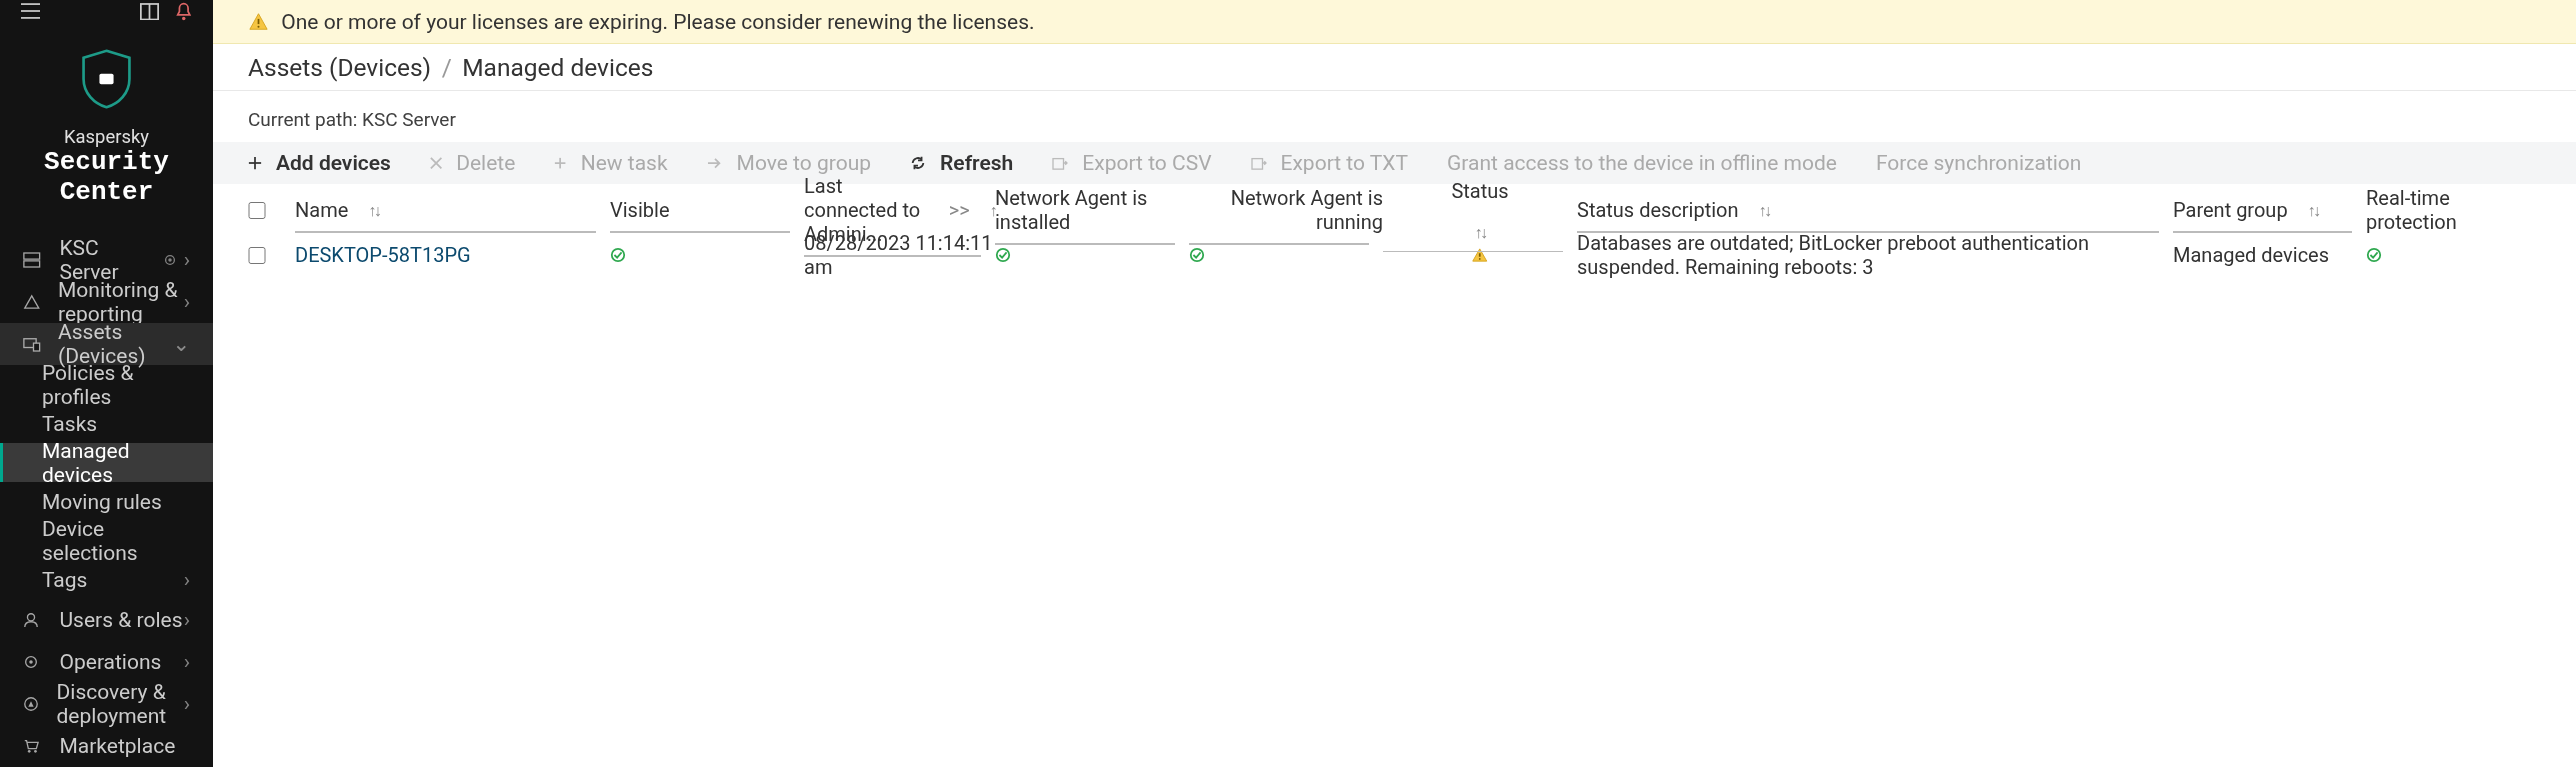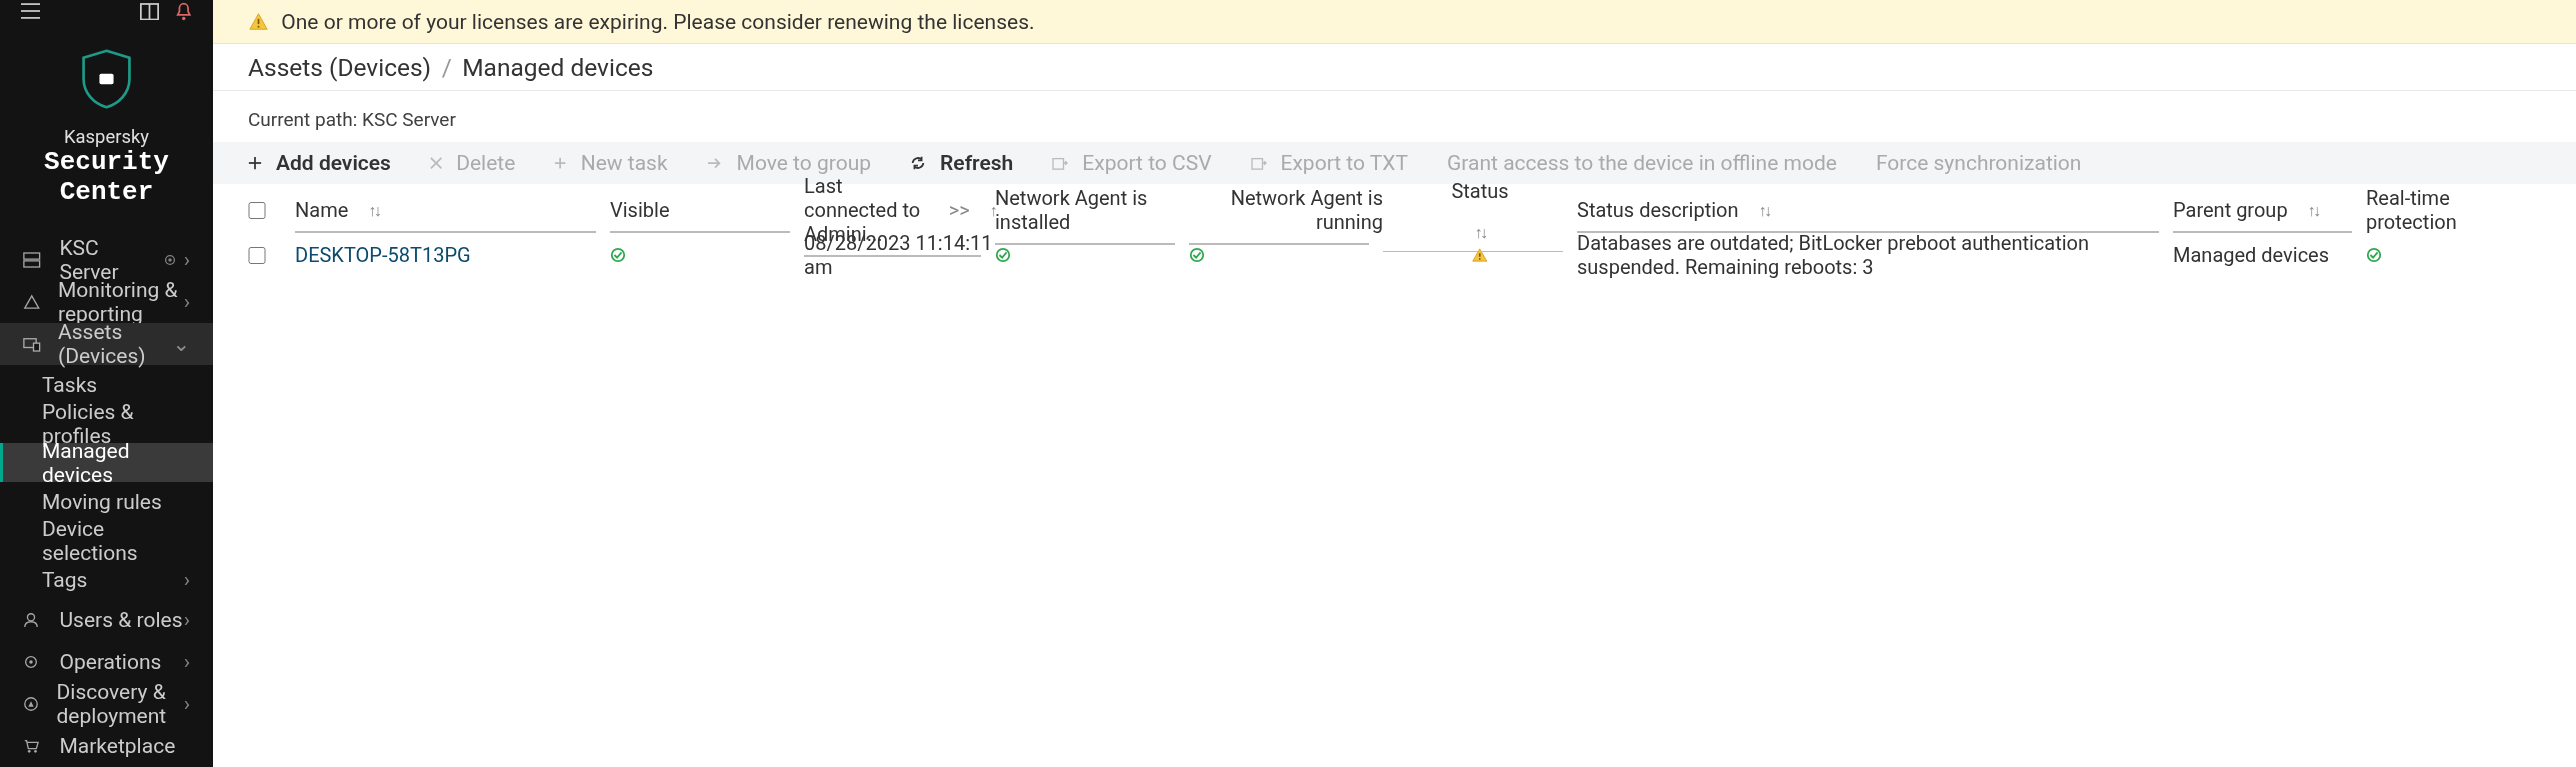--- a/index.html
+++ b/index.html
@@ -121,24 +121,24 @@
         <span class="ico">
             <svg width="17.5" height="16" viewBox="0 0 20 18">
               <rect x="1" y="3" width="14" height="10" fill="none" stroke="#ccc" stroke-width="1.5"></rect>
               <rect x="12" y="8" width="7" height="9" fill="#131313" stroke="#ccc" stroke-width="1.5"></rect>
             </svg>
           </span>
         <span>Assets (Devices)</span>
         <span class="chev">⌄</span>
       </div>
       <div class="sub-item">
+          <span>Policies &amp; profiles</span>
+        </div>
+      <div class="sub-item">
           <span>Tasks</span>
-        </div>
-      <div class="sub-item">
-          <span>Policies &amp; profiles</span>
         </div>
       <div class="sub-item selected">
           <span>Managed devices</span>
         </div>
       <div class="sub-item">
           <span>Moving rules</span>
         </div>
       <div class="sub-item">
           <span>Device selections</span>
         </div>

